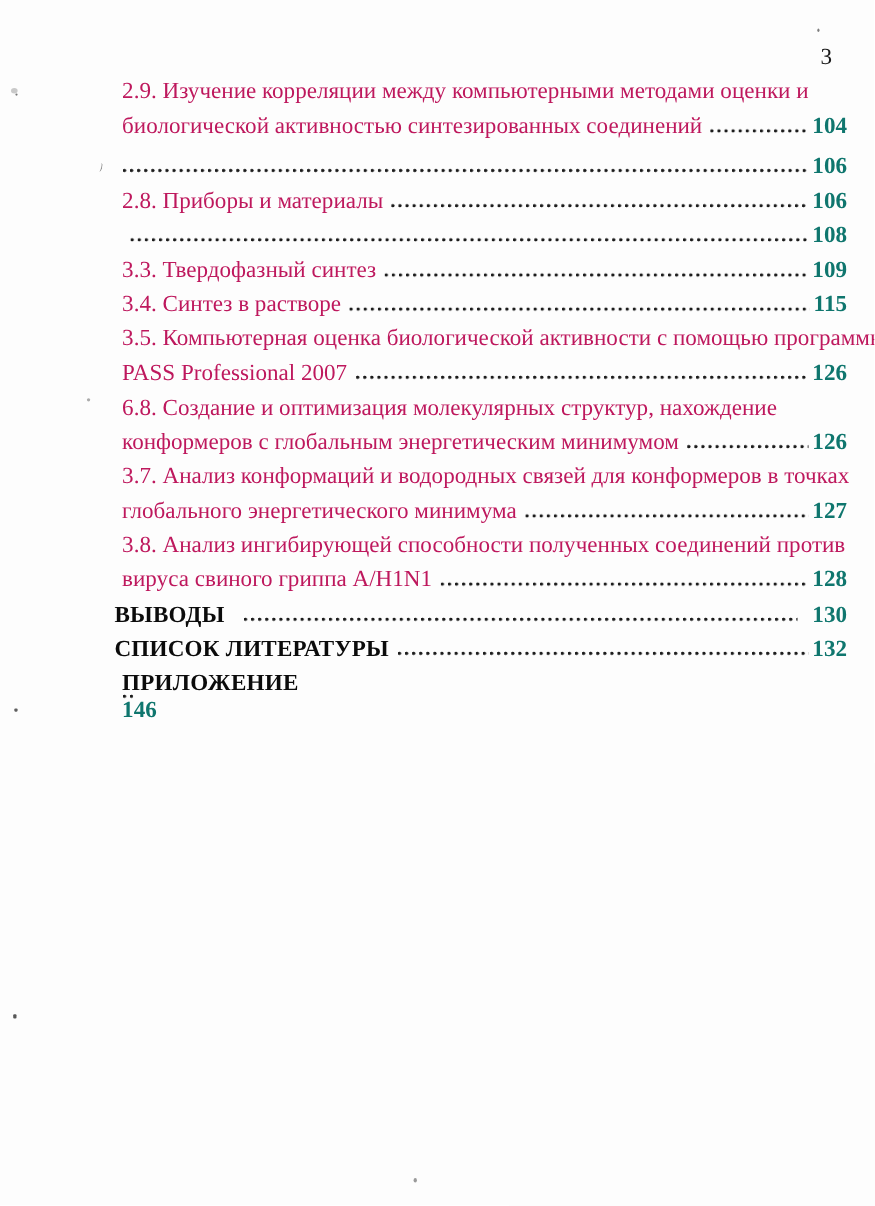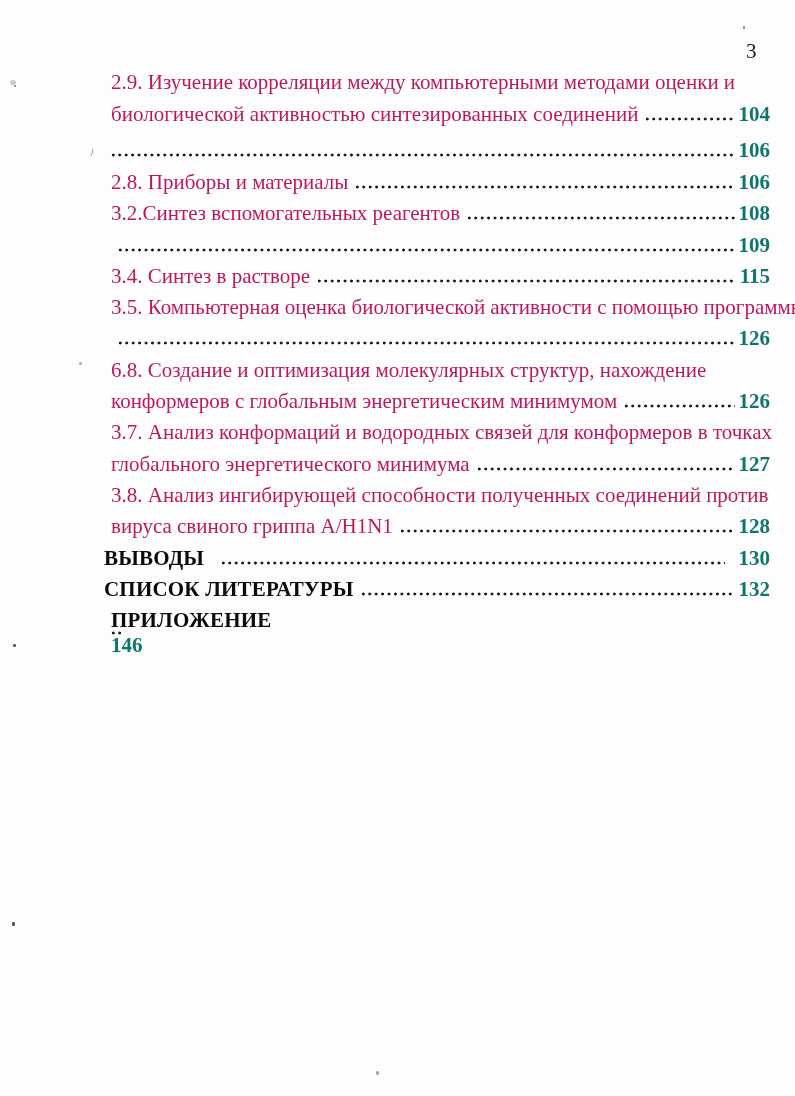--- a/index.html
+++ b/index.html
@@ -51,25 +51,25 @@
 </head>
 <body>
 
 <div id="page">
   <div id="page-number">3</div>
   <div id="toc">
       <div class="toc-line" style="top: 71px; left: 111px;"><span class="t">2.9. Изучение корреляции между компьютерными методами оценки и</span></div>
       <div class="toc-line" style="top: 103px; left: 111px;"><span class="t">биологической активностью синтезированных соединений</span><span class="dots"></span><span class="pg">104</span></div>
       <div class="toc-line bold" style="top: 139px; left: 104px;"><span class="dots"></span><span class="pg">106</span></div>
       <div class="toc-line" style="top: 171px; left: 111px;"><span class="t">2.8. Приборы и материалы</span><span class="dots"></span><span class="pg">106</span></div>
-      <div class="toc-line" style="top: 202px; left: 111px;"><span class="t">3.2.Синтез вспомогательных реагентов</span><span class="dots"></span><span class="pg">108</span></div>
-      <div class="toc-line" style="top: 234px; left: 111px;"><span class="dots"></span><span class="pg">109</span></div>
+      <div class="toc-line" style="top: 202px; left: 111px;"><span class="dots"></span><span class="pg">108</span></div>
+      <div class="toc-line" style="top: 234px; left: 111px;"><span class="t">3.3. Твердофазный синтез</span><span class="dots"></span><span class="pg">109</span></div>
       <div class="toc-line" style="top: 265px; left: 111px;"><span class="t">3.4. Синтез в растворе</span><span class="dots"></span><span class="pg">115</span></div>
       <div class="toc-line" style="top: 296px; left: 111px;"><span class="t">3.5. Компьютерная оценка биологической активности с помощью программы</span></div>
-      <div class="toc-line" style="top: 327px; left: 111px;"><span class="dots"></span><span class="pg">126</span></div>
+      <div class="toc-line" style="top: 327px; left: 111px;"><span class="t">PASS Professional 2007</span><span class="dots"></span><span class="pg">126</span></div>
       <div class="toc-line" style="top: 359px; left: 111px;"><span class="t">6.8. Создание и оптимизация молекулярных структур, нахождение</span></div>
       <div class="toc-line" style="top: 390px; left: 111px;"><span class="t">конформеров с глобальным энергетическим минимумом</span><span class="dots"></span><span class="pg">126</span></div>
       <div class="toc-line" style="top: 421px; left: 111px;"><span class="t">3.7. Анализ конформаций и водородных связей для конформеров в точках</span></div>
       <div class="toc-line" style="top: 453px; left: 111px; text-align: center;"><span class="t">глобального энергетического минимума</span><span class="dots"></span><span class="pg">127</span></div>
       <div class="toc-line" style="top: 484px; left: 111px;"><span class="t">3.8. Анализ ингибирующей способности полученных соединений против</span></div>
       <div class="toc-line" style="top: 515px; left: 111px;"><span class="t">вируса свиного гриппа A/H1N1</span><span class="dots"></span><span class="pg">128</span></div>
       <div class="toc-line bold" style="top: 547px; left: 104px; gap: 10px;"><span class="t">ВЫВОДЫ</span><span class="dots"></span><span class="pg">130</span></div>
       <div class="toc-line bold" style="top: 578px; left: 104px;"><span class="t">СПИСОК ЛИТЕРАТУРЫ</span><span class="dots"></span><span class="pg">132</span></div>
       <div class="toc-line bold" style="top: 609px; left: 104px; flex-direction: column;"><span class="t">ПРИЛОЖЕНИЕ</span><span class="dots"></span><span class="pg">146</span></div>
     </div>

